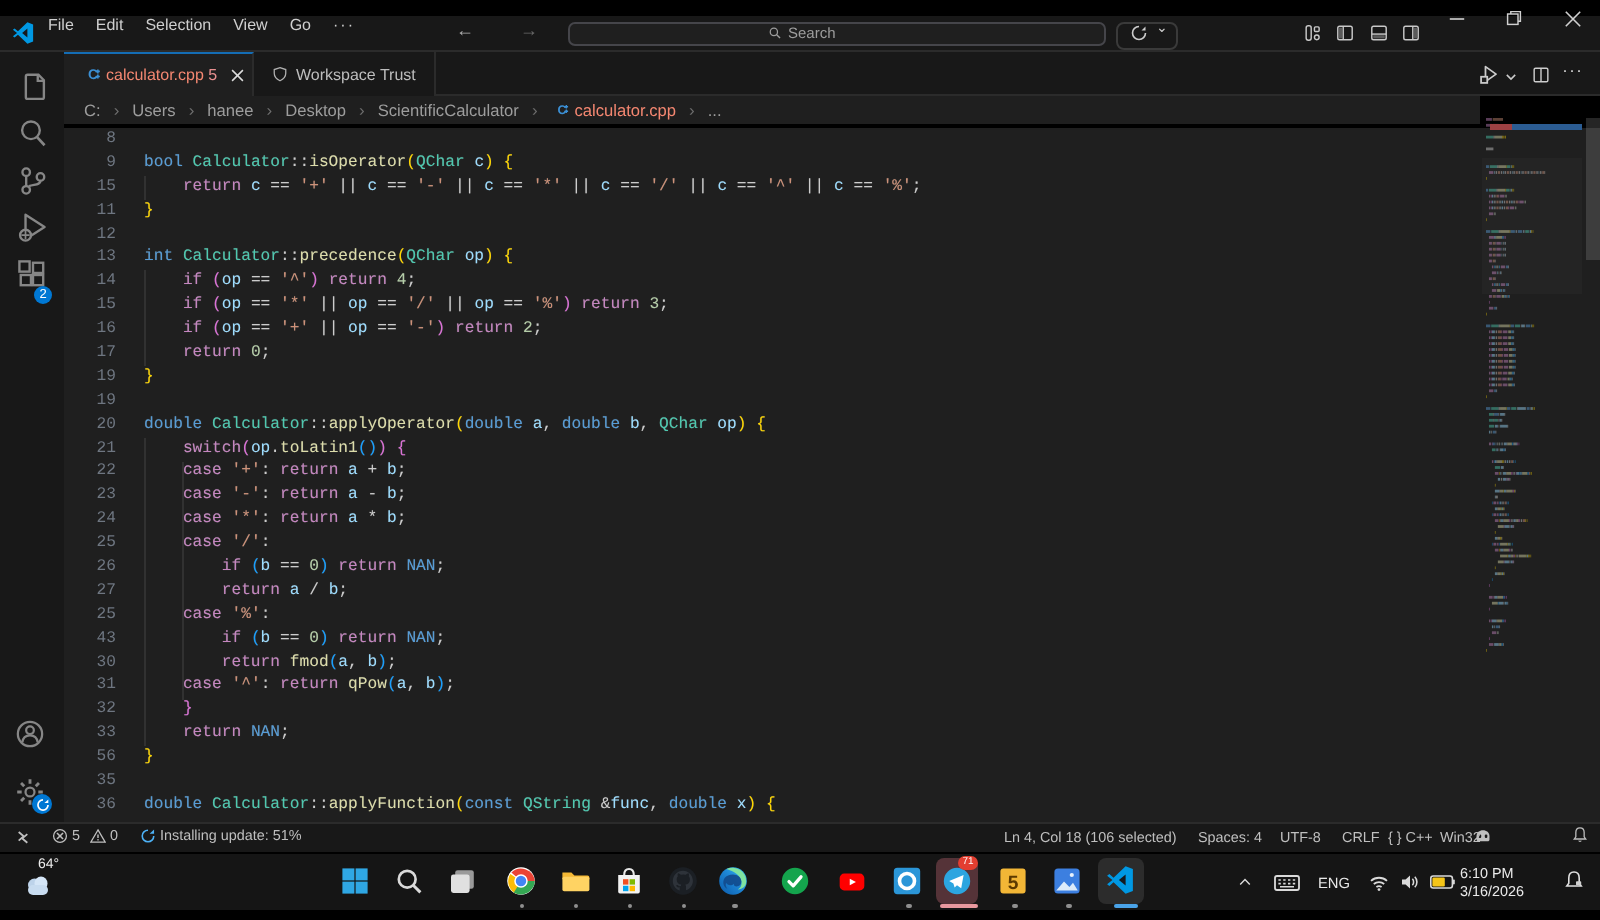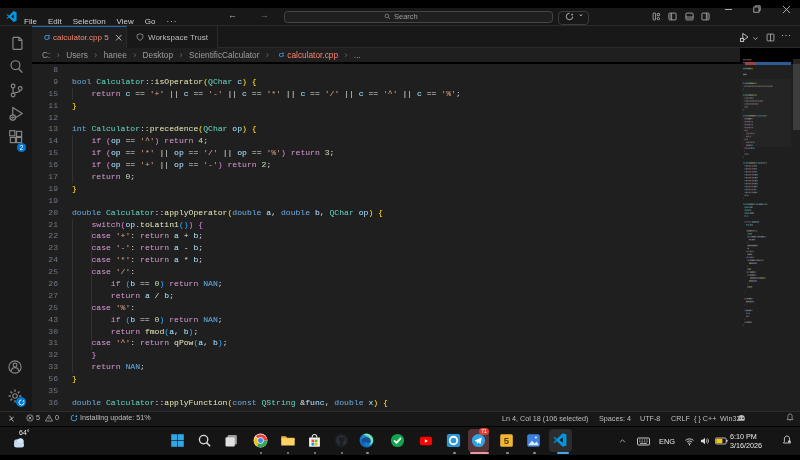--- a/index.html
+++ b/index.html
@@ -1,18 +1,18 @@
 <!DOCTYPE html>
 <html><head><meta charset="utf-8"><style>
 html,body{margin:0;padding:0;background:#000;width:800px;height:460px;overflow:hidden}
 *{box-sizing:border-box}
 body{font-family:"Liberation Sans",sans-serif;font-size:7.2px;color:#bfbfbf;position:relative}
 .abs{position:absolute}
 .titlebar{position:absolute;left:0;top:8px;width:800px;height:18px;background:#181818;border-bottom:1px solid #2b2b2b}
-.menu{position:absolute;left:24px;top:0;height:18px;display:flex;align-items:flex-end;gap:11px;font-size:8px;color:#cfcfcf}
+.menu{position:absolute;left:24px;top:0;height:18px;display:flex;align-items:flex-start;gap:11px;font-size:8px;color:#cfcfcf}
 .navarr{position:absolute;top:2px;color:#b0b0b0;font-size:10px}
 .cmdcenter{position:absolute;left:284px;top:11px;width:269px;height:11.5px;background:#1f1f1f;border:1px solid #45454a;border-radius:3.5px;color:#9d9d9d;font-size:7.5px;display:flex;align-items:center;gap:3px;padding-left:99px}
 .wctl{position:absolute;top:0;height:18px;width:28px;display:flex;align-items:center;justify-content:center;color:#d0d0d0}
 .actbar{position:absolute;left:0;top:26px;width:32px;height:385px;background:#181818}
 .tabs{position:absolute;left:32px;top:26px;width:768px;height:22px;background:#181818;border-bottom:1px solid #2b2b2b}
 .tab1{position:absolute;left:32px;top:26px;width:95px;height:22px;background:#1f1f1f;border-top:1.5px solid #146db5;border-right:1px solid #2b2b2b}
 .tab2{position:absolute;left:127px;top:26px;width:91px;height:22px;background:#181818;border-right:1px solid #2b2b2b;color:#9d9d9d;font-size:8px}
 .bcrumb{position:absolute;left:32px;top:48px;width:708px;height:14px;background:#1f1f1f;display:flex;align-items:center;font-size:8.3px;color:#9d9d9d;padding-left:10px;white-space:pre}
 .editor{position:absolute;left:32px;top:64px;width:768px;height:347px;background:#1f1f1f;overflow:hidden}
 .gutter{position:absolute;left:0px;top:0;width:26px;text-align:right;font:8.1px/11.9px "Liberation Mono",monospace;color:#6e7681}

